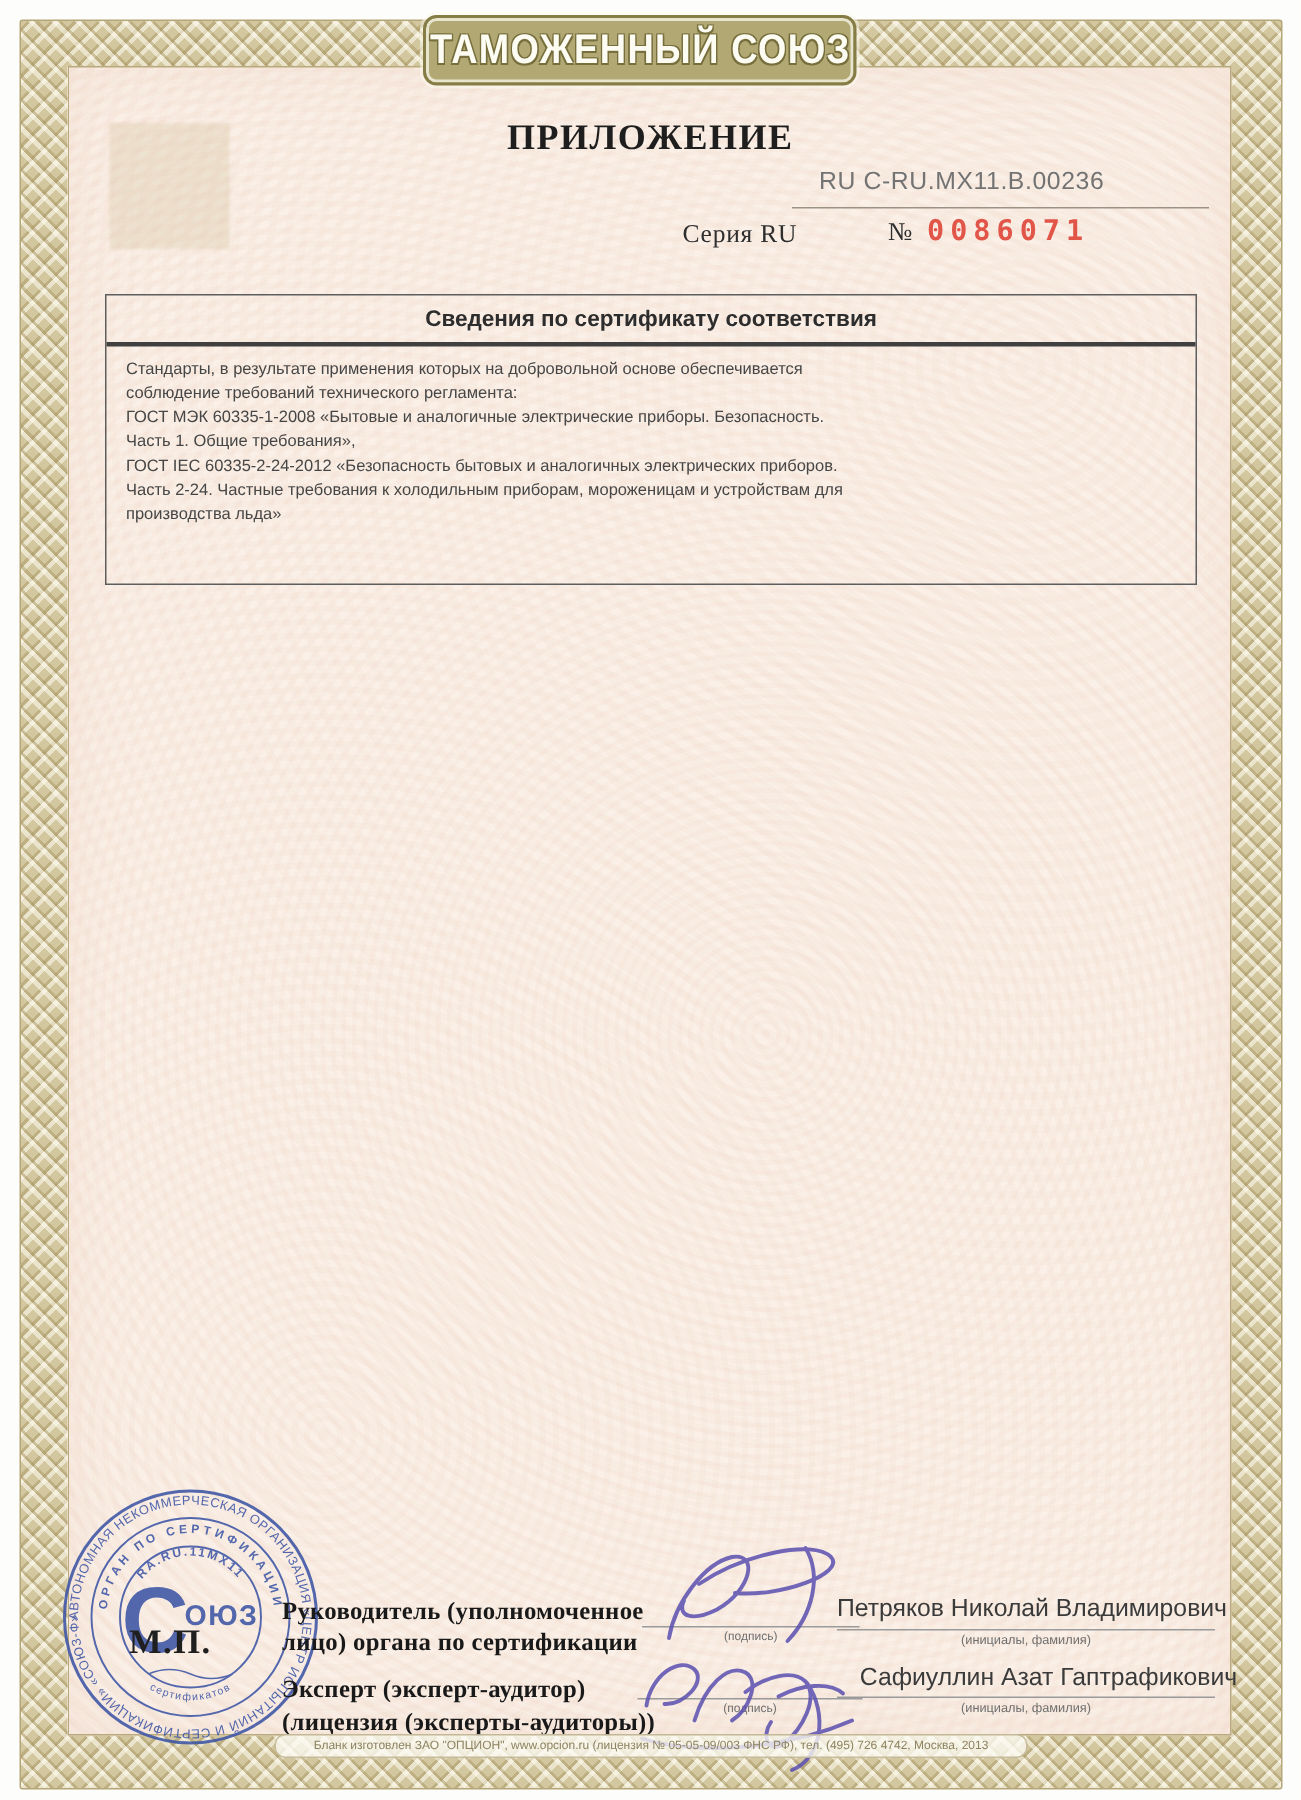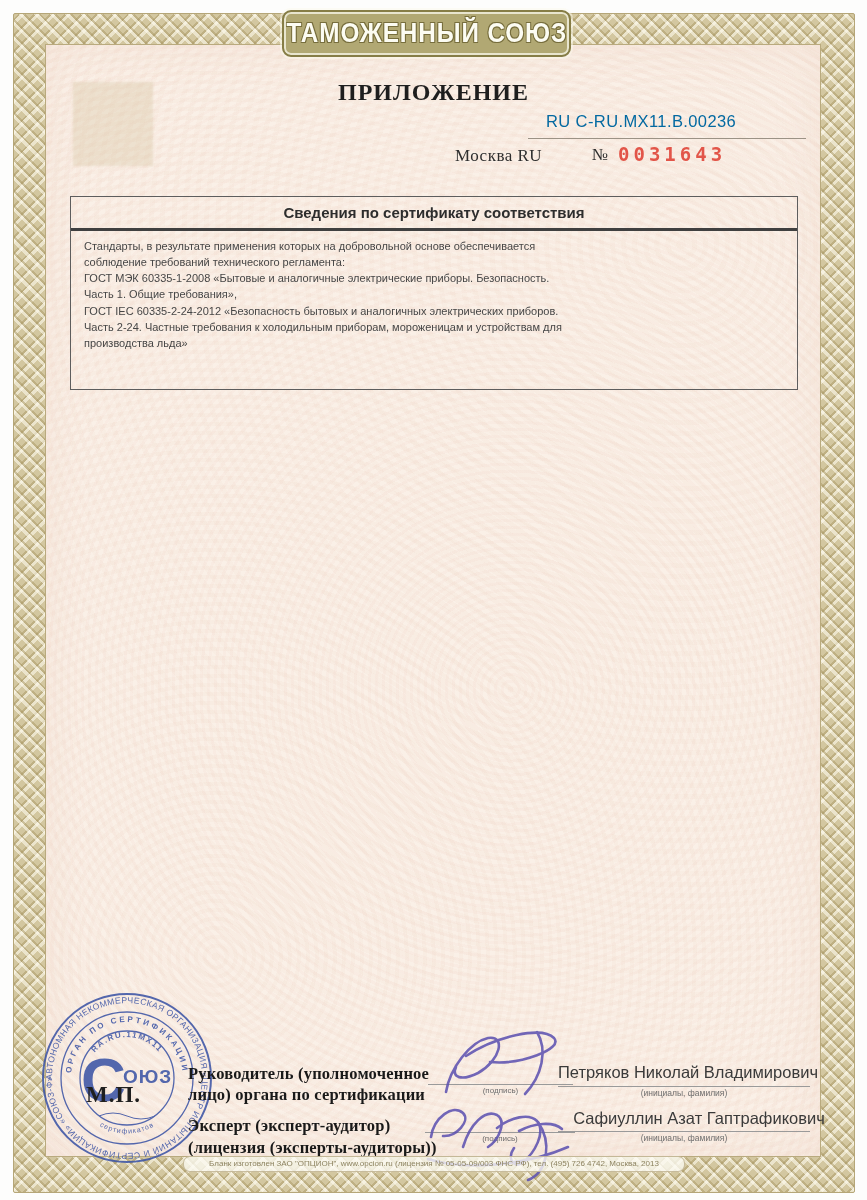--- a/index.html
+++ b/index.html
@@ -24,21 +24,21 @@
           border:2px solid #867d46;border-radius:9px;display:flex;align-items:center;justify-content:center;
           box-shadow:inset 0 0 0 2px rgba(251,249,236,.75), 0 0 0 2px rgba(251,249,236,.55);}
   .banner span{font-family:"Liberation Sans",sans-serif;font-weight:bold;font-size:27px;letter-spacing:1px;
           color:#fcfcf2;white-space:nowrap;transform:scaleX(.9) scaleY(1.02);
           text-shadow:1px 1px 0 #776e3d,-1px -1px 0 #776e3d,1px -1px 0 #776e3d,-1px 1px 0 #776e3d;}
   
   .doc-title{position:absolute;left:0;right:0;top:79px;text-align:center;font-size:24px;font-weight:bold;
           letter-spacing:1px;color:#1e1e1e;}
   .subtitle{position:absolute;left:186px;top:119px;font-size:17.5px;font-weight:bold;color:#222;letter-spacing:.3px;}
   .cert-number{position:absolute;left:546px;top:112px;font-family:"Liberation Sans",sans-serif;
-          font-size:16.5px;color:#0369a1;letter-spacing:.4px;}
+          font-size:16.5px;color:#737373;letter-spacing:.4px;}
   .cert-underline{position:absolute;left:528px;top:138px;width:278px;height:1px;background:#9b9285;}
   .series-label{position:absolute;left:455px;top:146px;font-size:17px;color:#2e2e2e;letter-spacing:.5px;}
   .num-sign{position:absolute;left:592px;top:145px;font-size:17px;color:#2e2e2e;}
   .serial-number{position:absolute;left:618px;top:143px;font-family:"DejaVu Sans Mono",monospace;
           font-weight:bold;font-size:19px;letter-spacing:4px;color:#e25549;}
   
   .info-box{position:absolute;left:70px;top:196px;width:726px;height:192px;border:1px solid #5d5d5d;}
   .info-box-header{height:31px;line-height:31px;border-bottom:3px solid #404040;text-align:center;
           font-family:"Liberation Sans",sans-serif;font-weight:bold;font-size:15px;color:#2d2d2d;}
   .info-box-body{padding:7px 13px;font-family:"Liberation Sans",sans-serif;font-size:11px;color:#464646;
@@ -80,23 +80,23 @@
   <div class="page-inner"></div>
   <div class="watermark-square"></div>
 
   <div class="banner">
     <span>ТАМОЖЕННЫЙ СОЮЗ</span>
   </div>
 
   <div class="doc-title">ПРИЛОЖЕНИЕ</div>
   <div class="cert-number">RU C-RU.MX11.B.00236</div>
   <div class="cert-underline"></div>
-  <div class="series-label">Москва  RU</div>
+  <div class="series-label">Серия  RU</div>
   <div class="num-sign">№</div>
-  <div class="serial-number">0031643</div>
+  <div class="serial-number">0086071</div>
 
   <div class="info-box">
     <div class="info-box-header">Сведения по сертификату соответствия</div>
     <div class="info-box-body">Стандарты, в результате применения которых на добровольной основе обеспечивается
 соблюдение требований технического регламента:
 ГОСТ МЭК 60335-1-2008 «Бытовые и аналогичные электрические приборы. Безопасность.
 Часть 1. Общие требования»,
 ГОСТ IEC 60335-2-24-2012 «Безопасность бытовых и аналогичных электрических приборов.
 Часть 2-24. Частные требования к холодильным приборам, мороженицам и устройствам для
 производства льда»</div>

